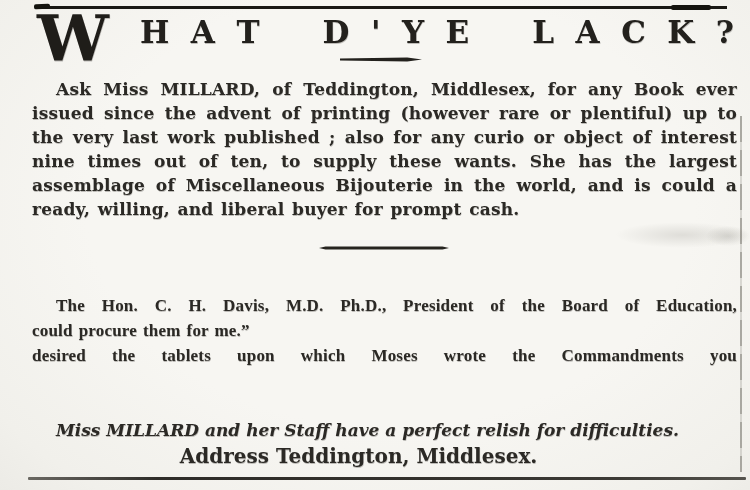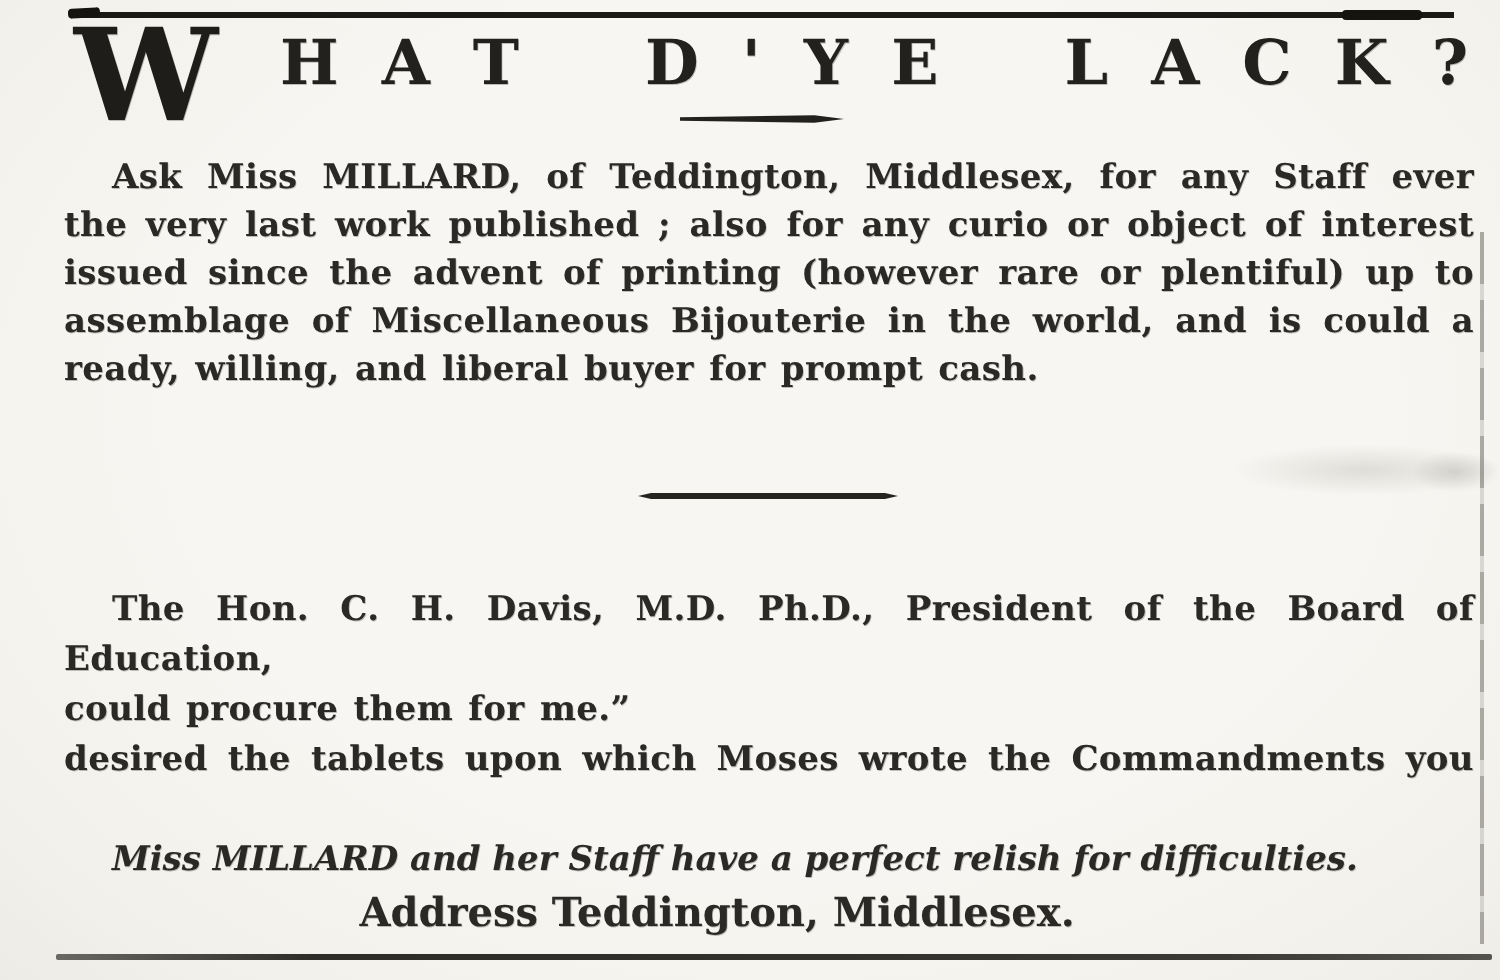--- a/index.html
+++ b/index.html
@@ -34,21 +34,21 @@
   .headline-letters { position:absolute; left:140px; right:16px; top:17px; height:34px;
     display:flex; justify-content:space-between; align-items:flex-start;
     font-size:31px; line-height:1; color:#23211d; }
   .headline-letters .wgap { width:20px; }
 
   
   .textcol { position:absolute; left:32px; width:705px; font-size:17px; letter-spacing:0.2px; word-spacing:1.5px; }
   .intro-par { top:77px; }
   .intro-par .bline { line-height:24px; }
   .testimonial-par { top:293px; }
-  .testimonial-par .bline { line-height:25px; }
+  .testimonial-par .bline { line-height:25px;font-family:Liberation Serif, serif; }
   .jline { text-align:justify; text-align-last:justify; }
   .indent { text-indent:24px; }
   .section-heading { position:absolute; left:32px; width:705px; top:262px; text-align:center;
     font-size:18.5px; line-height:22px; letter-spacing:1.5px; color:#26241f; }
   .closing-line { position:absolute; left:32px; width:705px; top:418px; font-size:17px; line-height:24px; text-indent:24px;font-style:italic; }
   .address-line { position:absolute; left:32px; width:705px; top:444px; text-align:center;
     font-size:20px; line-height:24px; transform:translateX(-26px); }
 </style>
 </head>
 <body>
@@ -72,23 +72,24 @@
     <span>L</span>
     <span>A</span>
     <span>C</span>
     <span>K</span>
     <span>?</span>
   </div>
 
   <div class="headline-dash"></div>
 
   <div class="textcol intro-par">
-    <div class="bline jline indent">Ask Miss MILLARD, of Teddington, Middlesex, for any Staff ever</div>
+    <div class="bline jline indent">Ask Miss MILLARD, of Teddington, Middlesex, for any Book ever</div>
+    <div class="bline jline">issued since the advent of printing (however rare or plentiful) up to</div>
     <div class="bline jline">the very last work published ; also for any curio or object of interest</div>
-    <div class="bline jline">issued since the advent of printing (however rare or plentiful) up to</div>
+    <div class="bline jline">nine times out of ten, to supply these wants.  She has the largest</div>
     <div class="bline jline">assemblage of Miscellaneous Bijouterie in the world, and is could a</div>
     <div class="bline">ready, willing, and liberal buyer for prompt cash.</div>
   </div>
 
   <div class="section-divider"></div>
 
 
   <div class="textcol testimonial-par">
     <div class="bline jline indent">The Hon. C. H. Davis, M.D. Ph.D., President of the Board of Education,</div>
     <div class="bline">could procure them for me.”</div>

